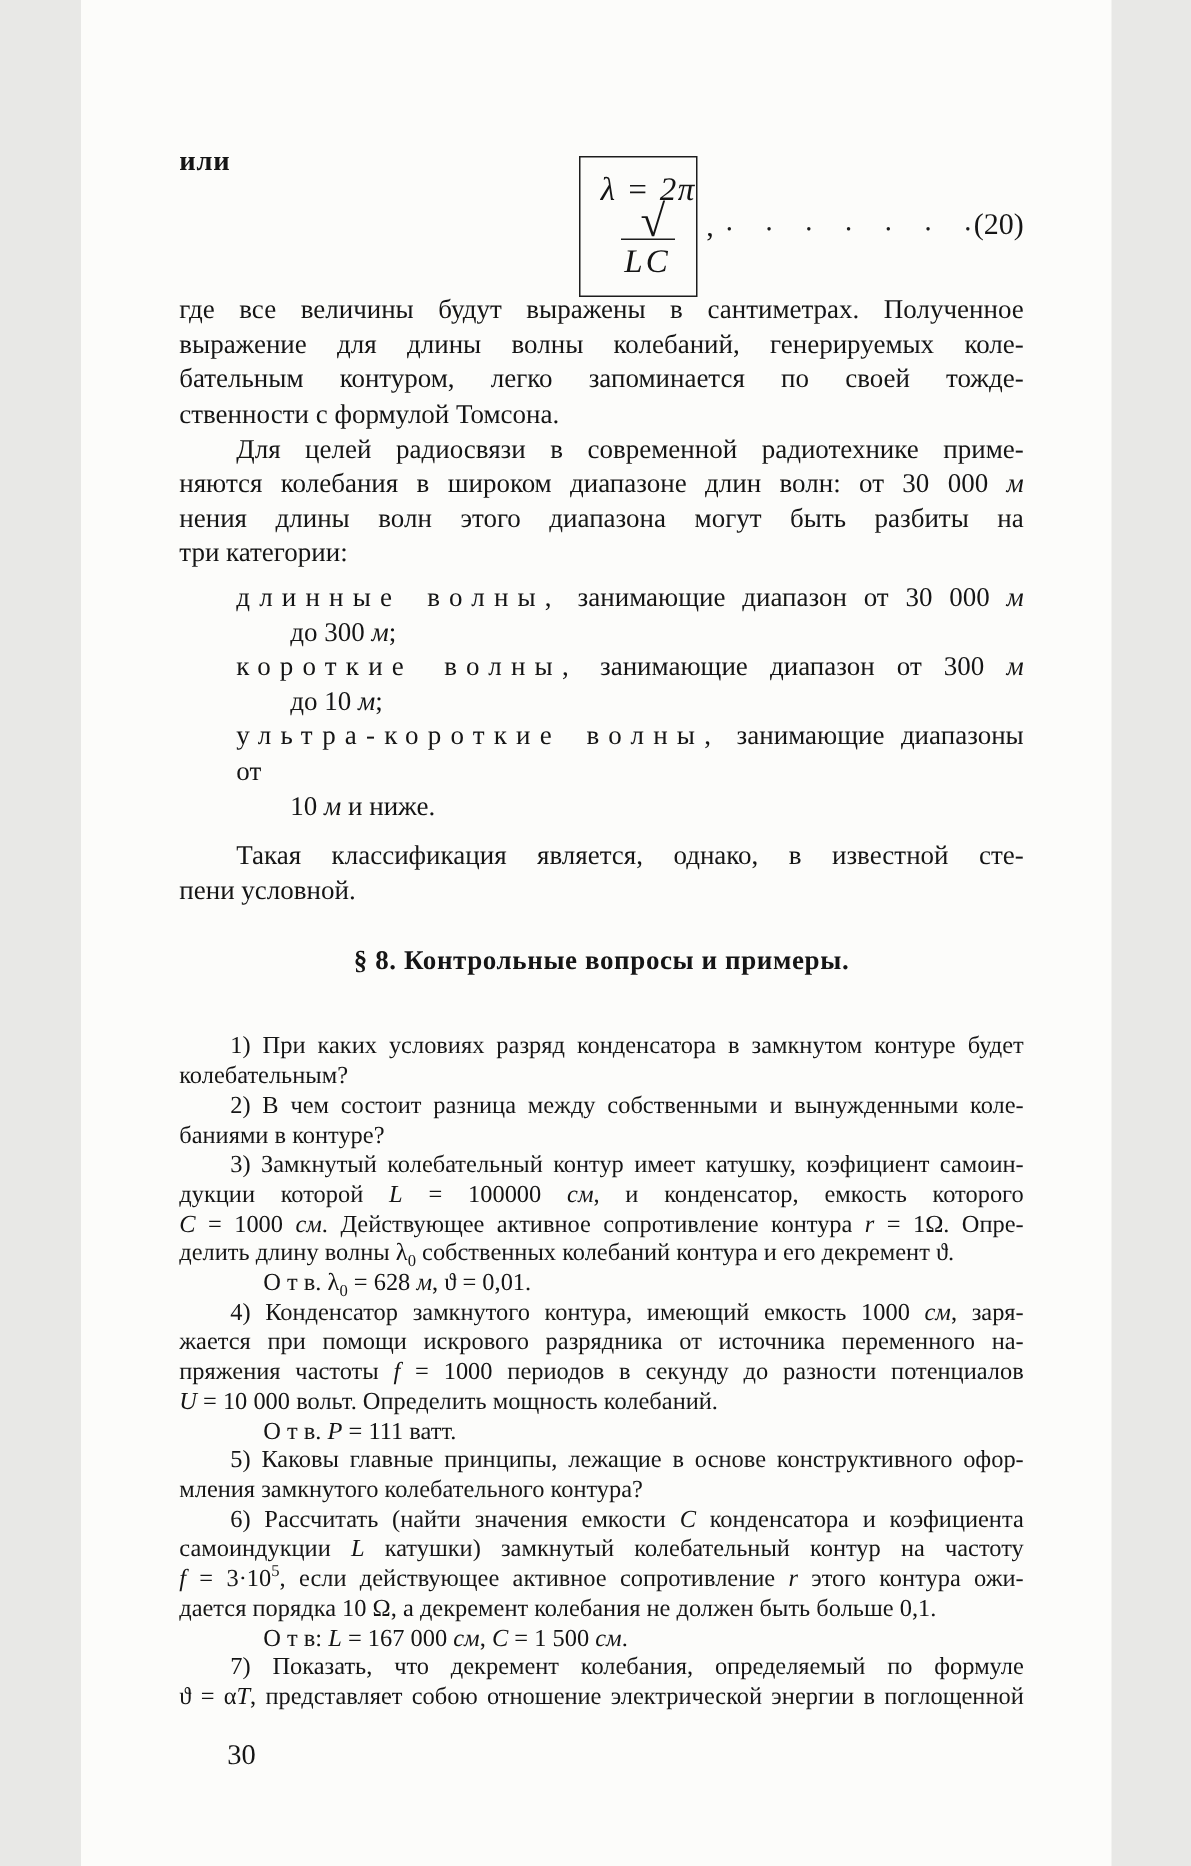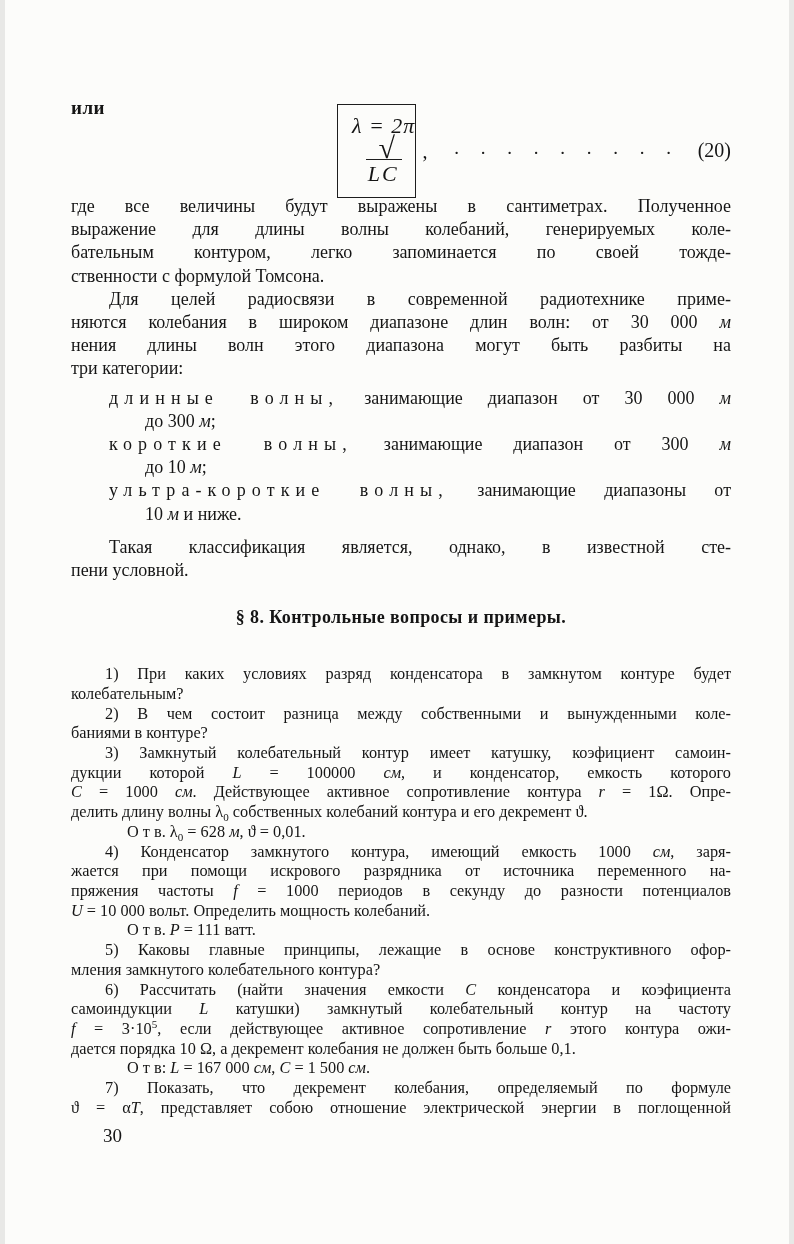--- a/index.html
+++ b/index.html
@@ -1,18 +1,18 @@
 <!DOCTYPE html>
 <html lang="ru"><head>
 <meta charset="utf-8">
 <style>
   html,body{margin:0;padding:0;background:#e8e8e6;}
   .page{
     position:relative;
-    width:784px;height:1244px;
+    width:687px;height:1244px;
     margin:0 auto;
     background:#fcfcfa;
     box-sizing:border-box;
     padding:97px 58px 0 66px;
     font-family:"Liberation Serif","DejaVu Serif",serif;
     color:#151515;
     overflow:hidden;
   }
   
   .lead{font-size:19px;line-height:22px;font-weight:600;letter-spacing:.5px;}
@@ -49,21 +49,21 @@
   }
   
   .questions{margin-top:36px;font-size:16.3px;line-height:19.7px;}
   .questions .ind{text-indent:34px;}
   .answer{padding-left:56px;}
   .answer .line{text-align:left;text-align-last:left;}
   sub{font-size:68%;line-height:0;}
   sup{font-size:68%;line-height:0;}
   i{font-style:italic;}
   
-  .page-num{margin-top:8px;padding-left:32px;font-size:19px;line-height:22px;}
+  .page-num{margin-top:19px;padding-left:32px;font-size:19px;line-height:22px;}
 </style>
 </head>
 <body>
 
 <div class="page">
 
   <div class="lead">или</div>
 
   <div class="eq-row">
     <span class="eq-box">

